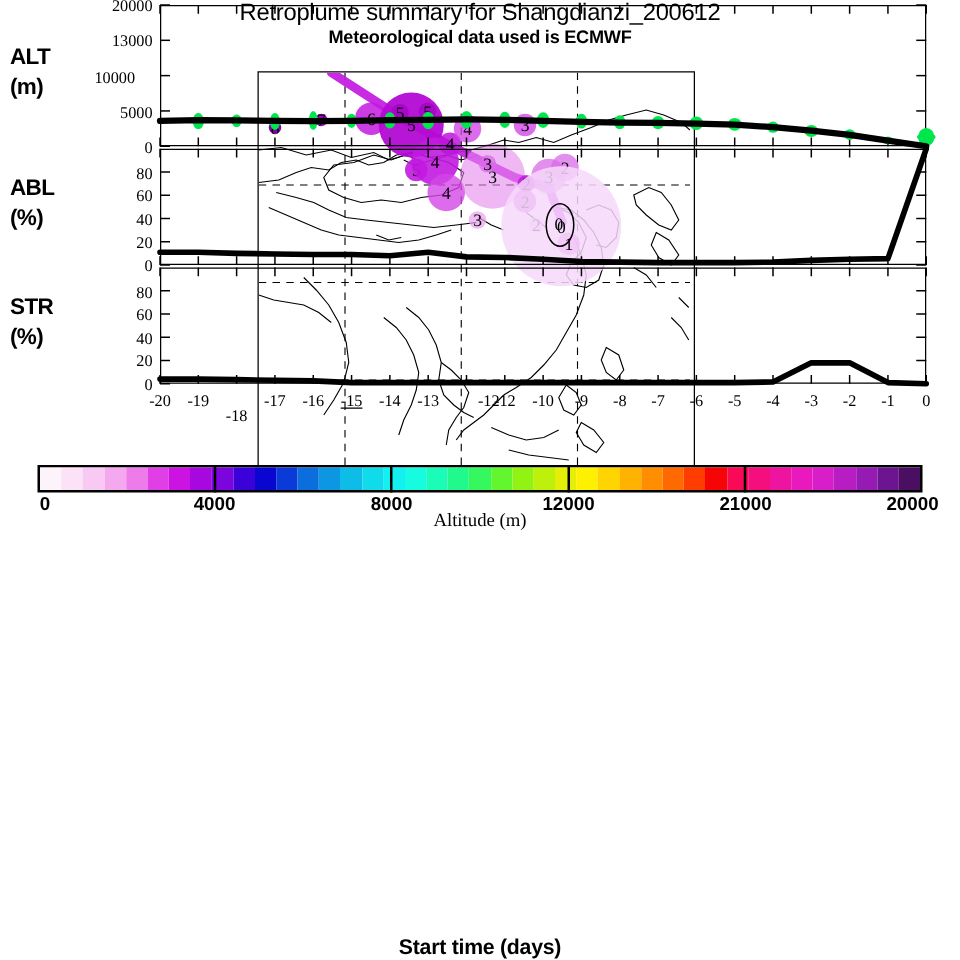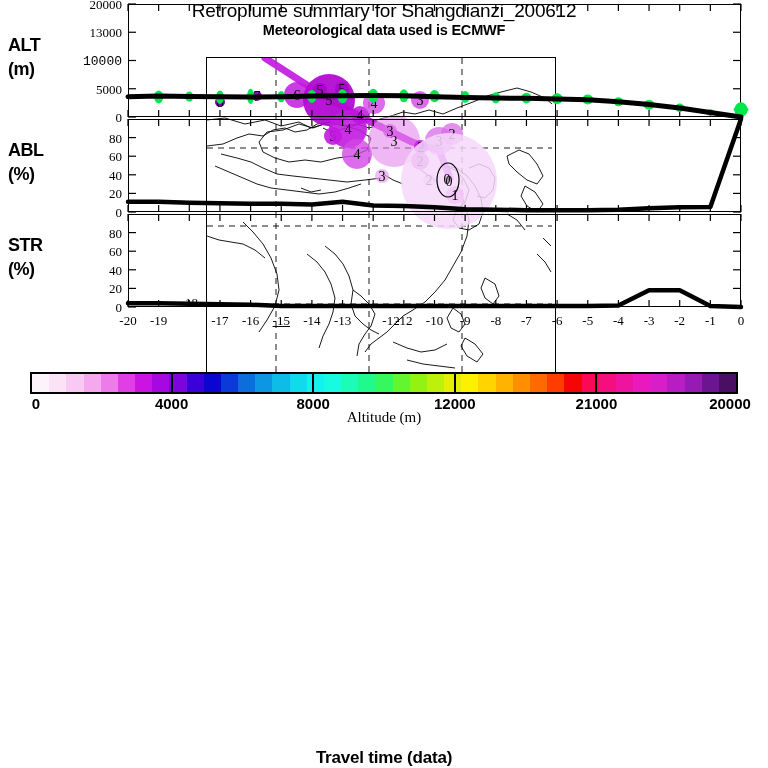--- a/index.html
+++ b/index.html
@@ -358,21 +358,21 @@
       <ellipse cx="679.7" cy="107.67750000000001" rx="4.5" ry="4.237500000000004" fill="#00e64d"></ellipse>
       <ellipse cx="679.7" cy="107.6775" rx="5.5" ry="3" fill="#00e64d"></ellipse>
       <ellipse cx="710.35" cy="112.48" rx="3.5" ry="3" fill="#00e64d"></ellipse>
       <ellipse cx="710.35" cy="112.48" rx="4.5" ry="3" fill="#00e64d"></ellipse>
       <ellipse cx="741" cy="109.655" rx="6.5" ry="7.344999999999999" fill="#00e64d"></ellipse>
       <ellipse cx="741" cy="109.655" rx="7.5" ry="3.3052499999999996" fill="#00e64d"></ellipse>
       <path d="M128,96.66 L158.65,96.095 L189.3,96.3775 L219.95,96.66 L250.60000000000002,96.9425 L281.25,96.66 L311.9,96.095 L342.54999999999995,95.8125 L373.20000000000005,95.53 L403.85,95.8125 L434.5,96.66 L465.15000000000003,97.5075 L495.8,98.07249999999999 L526.45,98.355 L557.0999999999999,98.92 L587.75,99.7675 L618.4000000000001,101.745 L649.05,104.57 L679.7,107.96 L710.35,112.48 L741,117" fill="none" stroke="#000000" stroke-width="5" stroke-linejoin="round" stroke-linecap="round"></path>
     </svg>
     <div class="ytick" style="left: 50px; width: 72px; top: 111px;">0</div>
     <div class="ytick" style="left: 50px; width: 72px; top: 82.75px;">5000</div>
-    <div class="ytick" style="left: 50px; width: 72px; top: 54.5px; font-family: Liberation Mono, monospace;">10000</div>
+    <div class="ytick" style="left: 36px; width: 72px; top: 54.5px;">10000</div>
     <div class="ytick" style="left: 50px; width: 72px; top: 26.25px;">13000</div>
     <div class="ytick" style="left: 50px; width: 72px; top: -2px;">20000</div>
     <div class="rowlabel" style="left: 8px; top: 32.5px; width: 60px;">
       <div>ALT</div>
       <div>(m)</div>
     </div>
     <div class="panel-frame" style="left: 128px; top: 119px; width: 613px; height: 93px;"></div>
     <svg width="768" height="344" style="position:absolute;left:0;top:0;pointer-events:none;">
       <line x1="128" y1="119" x2="128" y2="126" stroke="#000" stroke-width="1.2"></line>
       <line x1="128" y1="212" x2="128" y2="205" stroke="#000" stroke-width="1.2"></line>
@@ -497,38 +497,38 @@
     <div class="ytick" style="left: 50px; width: 72px; top: 282.4px;">20</div>
     <div class="ytick" style="left: 50px; width: 72px; top: 263.8px;">40</div>
     <div class="ytick" style="left: 50px; width: 72px; top: 245.2px;">60</div>
     <div class="ytick" style="left: 50px; width: 72px; top: 226.6px;">80</div>
     <div class="rowlabel" style="left: 8px; top: 232.5px; width: 60px;">
       <div>STR</div>
       <div>(%)</div>
     </div>
     <div class="xtick" style="left: 108px; width: 40px; top: 314px;">-20</div>
     <div class="xtick" style="left: 138.65px; width: 40px; top: 314px;">-19</div>
-    <div class="xtick" style="left: 169.3px; width: 40px; top: 296px;">-18</div>
+    <div class="xtick" style="left: 169.3px; width: 40px; top: 326px;">-18</div>
     <div class="xtick" style="left: 199.95px; width: 40px; top: 314px;">-17</div>
     <div class="xtick" style="left: 230.6px; width: 40px; top: 314px;">-16</div>
     <div class="xtick" style="left: 261.25px; width: 40px; top: 314px; text-decoration: underline;">-15</div>
     <div class="xtick" style="left: 291.9px; width: 40px; top: 314px;">-14</div>
     <div class="xtick" style="left: 322.55px; width: 40px; top: 314px;">-13</div>
     <div class="xtick" style="left: 371px; width: 40px; top: 314px;">-12</div>
     <div class="xtick" style="left: 383.85px; width: 40px; top: 314px;">-12</div>
     <div class="xtick" style="left: 414.5px; width: 40px; top: 314px;">-10</div>
     <div class="xtick" style="left: 445.15px; width: 40px; top: 314px;">-9</div>
     <div class="xtick" style="left: 475.8px; width: 40px; top: 314px;">-8</div>
     <div class="xtick" style="left: 506.45px; width: 40px; top: 314px;">-7</div>
     <div class="xtick" style="left: 537.1px; width: 40px; top: 314px;">-6</div>
     <div class="xtick" style="left: 567.75px; width: 40px; top: 314px;">-5</div>
     <div class="xtick" style="left: 598.4px; width: 40px; top: 314px;">-4</div>
     <div class="xtick" style="left: 629.05px; width: 40px; top: 314px;">-3</div>
     <div class="xtick" style="left: 659.7px; width: 40px; top: 314px;">-2</div>
     <div class="xtick" style="left: 690.35px; width: 40px; top: 314px;">-1</div>
     <div class="xtick" style="left: 721px; width: 40px; top: 314px;">0</div>
   </div>
-<div id="xaxis-title" class="abs" style="left:0;top:748px;">Travel time (data)</div>
+<div id="xaxis-title" class="abs" style="left:0;top:748px;">Start time (days)</div>
 
 <div class="cbar-sep abs" style="left: 170.6px;"></div>
 <div class="cbar-sep abs" style="left: 312.2px;"></div>
 <div class="cbar-sep abs" style="left: 453.8px;"></div>
 <div class="cbar-sep abs" style="left: 595.4px;"></div>
 
 </body></html>

